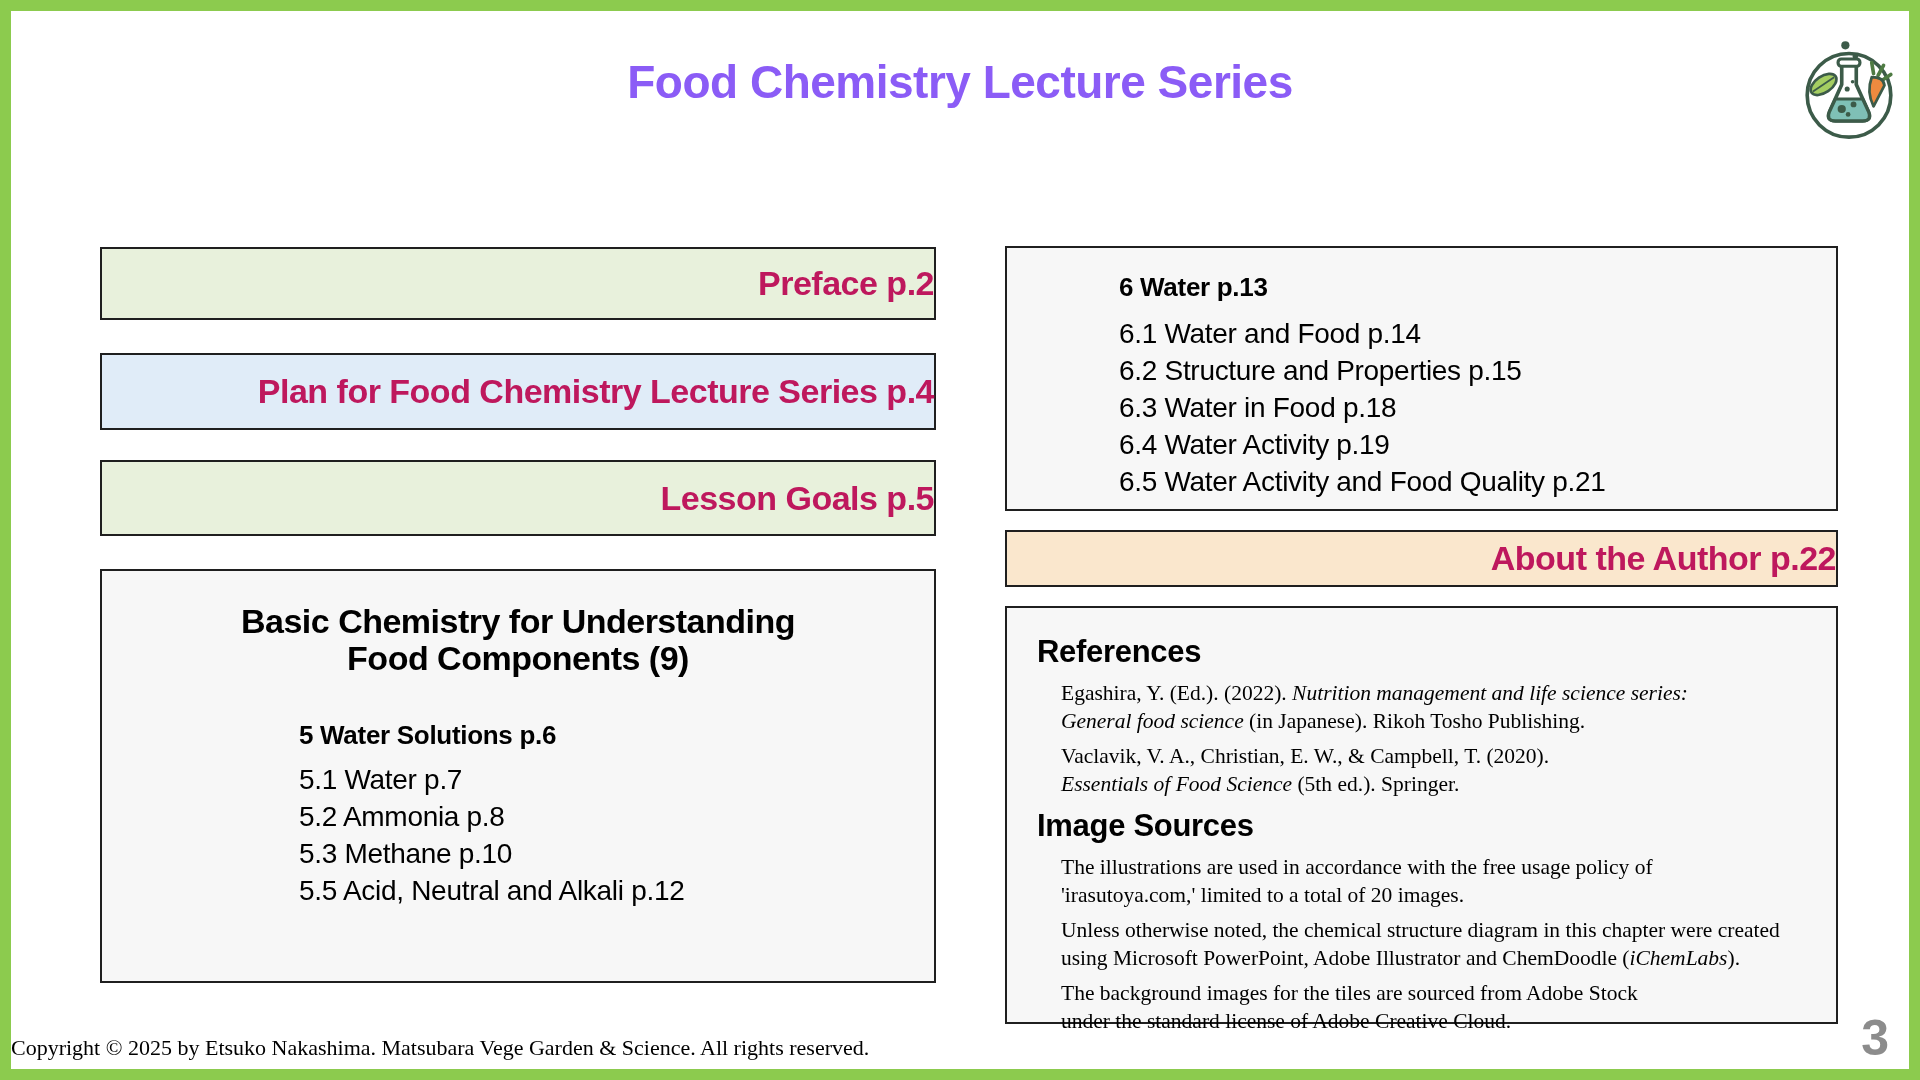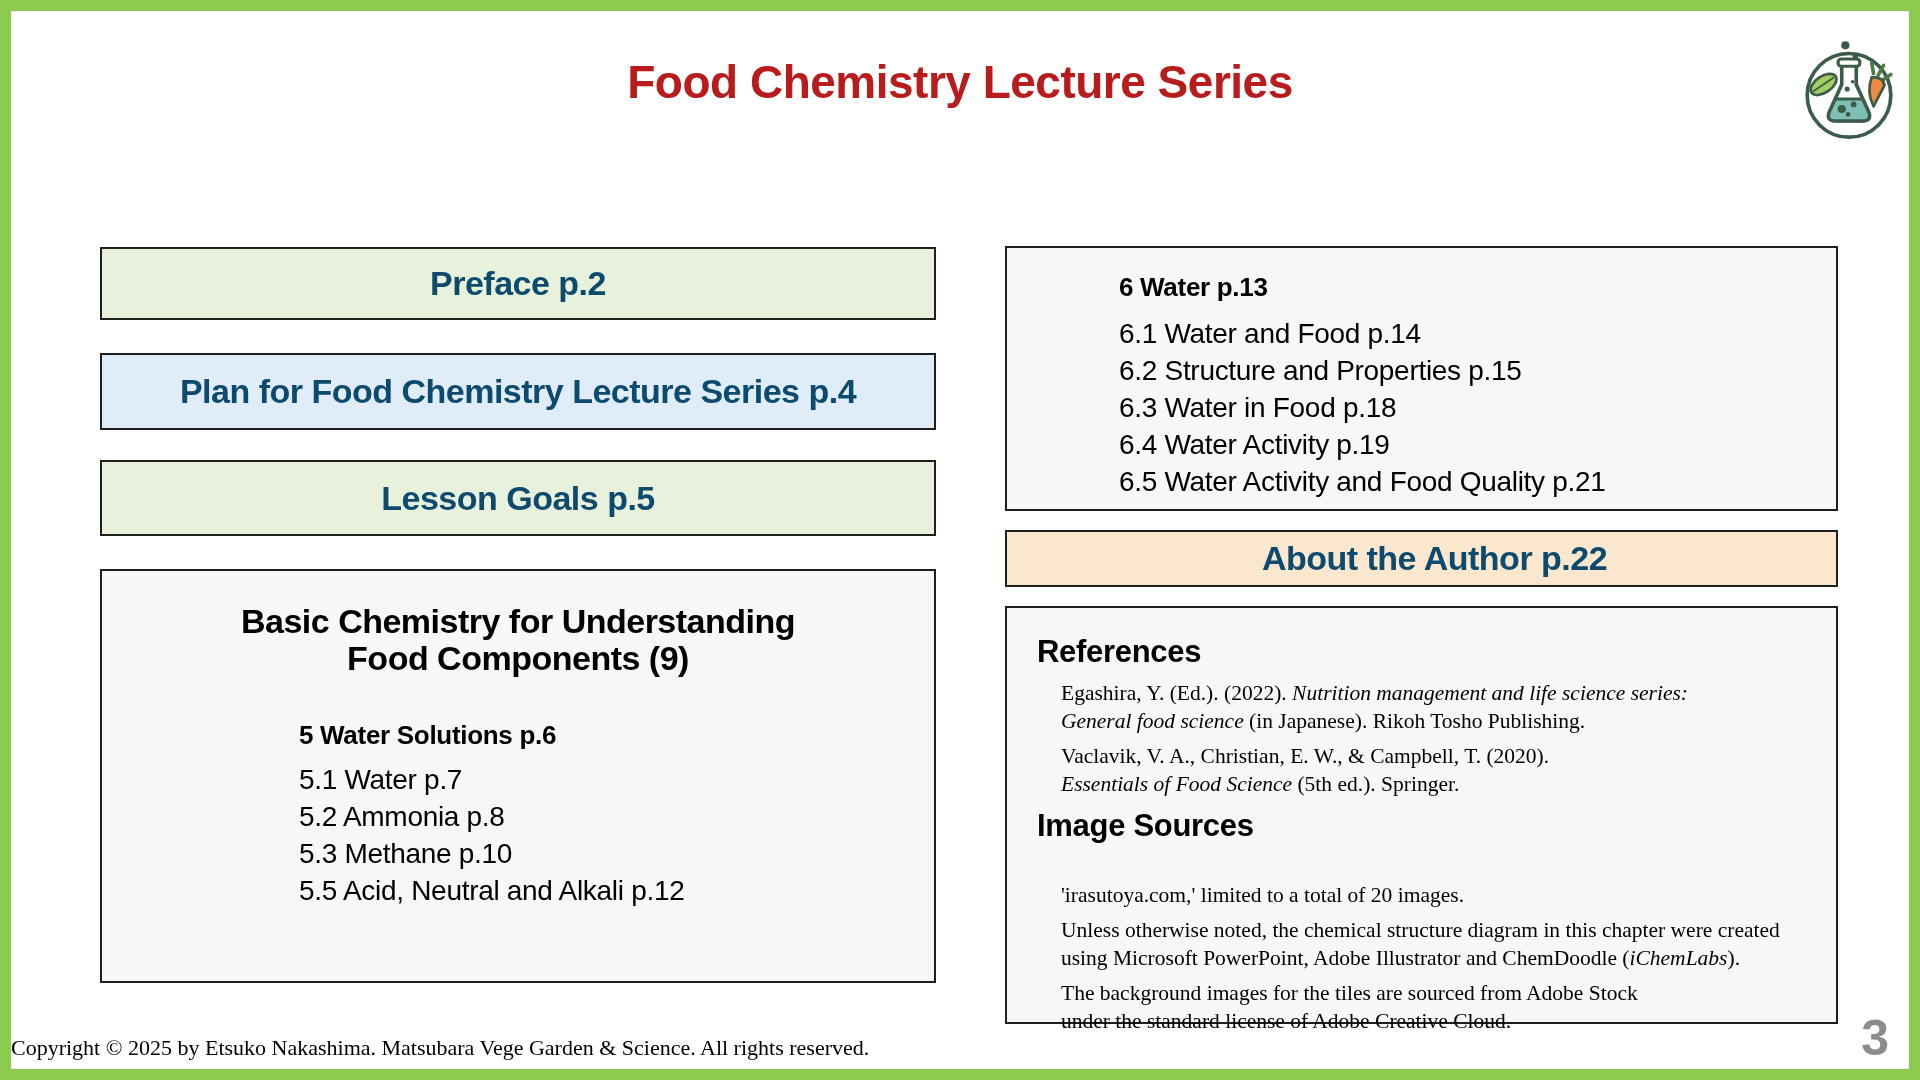--- a/index.html
+++ b/index.html
@@ -9,37 +9,37 @@
     box-sizing:border-box;
     border:11px solid var(--slide-border,#8CCB4E);
     background:#fff;
     font-family:"Liberation Sans",sans-serif;
     overflow:hidden;
   }
   
   .series-title{
     position:absolute;top:44px;left:0;right:0;
     text-align:center;
-    font-size:46px;font-weight:bold;color:#b91c1c;
+    font-size:46px;font-weight:bold;color:#8b5cf6;
     letter-spacing:-0.5px;
   }
   .lesson-title{
     position:absolute;top:96px;left:0;right:0;
     text-align:center;
     font-size:64px;font-weight:bold;color:#000;
     letter-spacing:-1px;
   }
   .logo{position:absolute;left:1788px;top:26px;width:100px;height:104px;}
   
   .bar{
     position:absolute;left:89px;width:836px;
     box-sizing:border-box;
     border:2px solid var(--box-border,#1F1F1F);
-    display:flex;align-items:center;justify-content:center;
-    font-size:34px;font-weight:bold;color:#0c4a6e;
+    display:flex;align-items:center;justify-content:flex-end;
+    font-size:34px;font-weight:bold;color:#be185d;
     letter-spacing:-0.5px;
   }
   .bar.green{background:var(--green-fill,#E8F1DC);}
   .bar.blue{background:var(--blue-fill,#E0ECF8);}
   .bar.peach{background:var(--peach-fill,#FAE7CD);left:994px;width:833px;}
   .panel{
     position:absolute;
     box-sizing:border-box;
     border:2px solid var(--box-border,#1F1F1F);
     background:var(--gray-fill,#F7F7F7);
@@ -172,21 +172,21 @@
         <span class="it">General food science</span><span> (in Japanese). Rikoh Tosho Publishing.</span>
       </p>
       <p>
         <span>Vaclavik, V. A., Christian, E. W., &amp; Campbell, T. (2020).</span><br>
         <span class="it">Essentials of Food Science</span><span> (5th ed.). Springer.</span>
       </p>
     </div>
     <div class="refs-heading" id="imgsrc-heading">Image Sources</div>
     <div class="serif-block">
       <p>
-        <br>
+        <span>The illustrations are used in accordance with the free usage policy of</span><br>
         <span>'irasutoya.com,' limited to a total of 20 images.</span>
       </p>
       <p>
         <span>Unless otherwise noted, the chemical structure diagram in this chapter were created</span><br>
         <span>using Microsoft PowerPoint, Adobe Illustrator and ChemDoodle (</span><span class="it">iChemLabs</span><span>).</span>
       </p>
       <p>
         <span>The background images for the tiles are sourced from Adobe Stock</span><br>
         <span>under the standard license of Adobe Creative Cloud.</span>
       </p>

